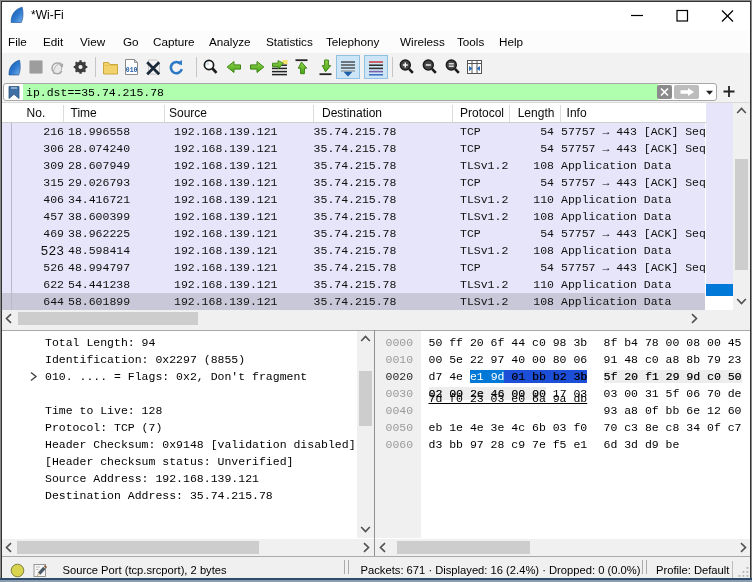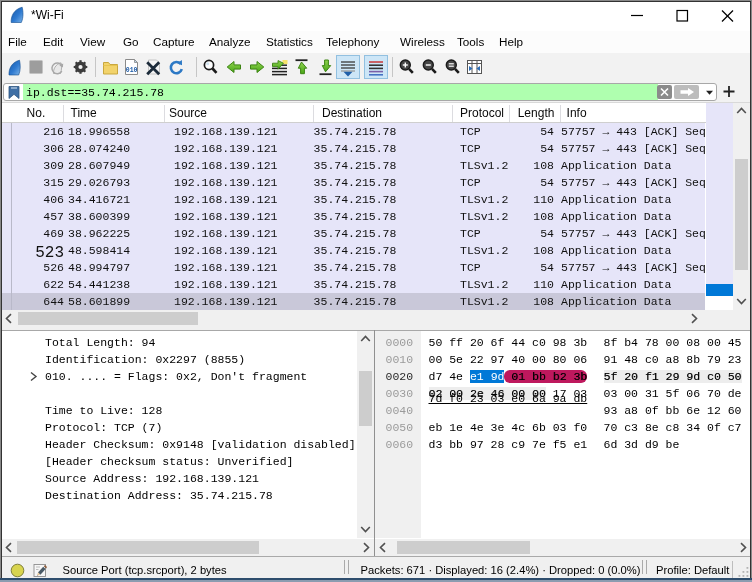--- a/index.html
+++ b/index.html
@@ -262,21 +262,21 @@
 <div class="a mono" style="left:460px;top:210px;font-size:11.5px;color:#101010;">TLSv1.2</div>
 <div class="a mono" style="left:480px;top:210px;width:74px;text-align:right;font-size:11.5px;color:#101010;">108</div>
 <div class="a mono" style="left:561px;top:210px;width:144px;overflow:hidden;white-space:nowrap;font-size:11.5px;color:#101010;">Application Data</div>
 <div class="a mono" style="left:0;top:227px;width:64px;text-align:right;font-size:11.5px;color:#101010;">469</div>
 <div class="a mono" style="left:68px;top:227px;font-size:11.5px;color:#101010;">38.962225</div>
 <div class="a mono" style="left:174px;top:227px;font-size:11.5px;color:#101010;">192.168.139.121</div>
 <div class="a mono" style="left:313.6px;top:227px;font-size:11.5px;color:#101010;">35.74.215.78</div>
 <div class="a mono" style="left:460px;top:227px;font-size:11.5px;color:#101010;">TCP</div>
 <div class="a mono" style="left:480px;top:227px;width:74px;text-align:right;font-size:11.5px;color:#101010;">54</div>
 <div class="a mono" style="left:561px;top:227px;width:144px;overflow:hidden;white-space:nowrap;font-size:11.5px;color:#101010;">57757 → 443 [ACK] Seq</div>
-<div class="a mono" style="left:0;top:244px;width:64px;text-align:right;font-size:16px;color:#101010;">523</div>
+<div class="a mono" style="left:0;top:244px;width:64px;text-align:right;font-size:13px;color:#101010;">523</div>
 <div class="a mono" style="left:68px;top:244px;font-size:11.5px;color:#101010;">48.598414</div>
 <div class="a mono" style="left:174px;top:244px;font-size:11.5px;color:#101010;">192.168.139.121</div>
 <div class="a mono" style="left:313.6px;top:244px;font-size:11.5px;color:#101010;">35.74.215.78</div>
 <div class="a mono" style="left:460px;top:244px;font-size:11.5px;color:#101010;">TLSv1.2</div>
 <div class="a mono" style="left:480px;top:244px;width:74px;text-align:right;font-size:11.5px;color:#101010;">108</div>
 <div class="a mono" style="left:561px;top:244px;width:144px;overflow:hidden;white-space:nowrap;font-size:11.5px;color:#101010;">Application Data</div>
 <div class="a mono" style="left:0;top:261px;width:64px;text-align:right;font-size:11.5px;color:#101010;">526</div>
 <div class="a mono" style="left:68px;top:261px;font-size:11.5px;color:#101010;">48.994797</div>
 <div class="a mono" style="left:174px;top:261px;font-size:11.5px;color:#101010;">192.168.139.121</div>
 <div class="a mono" style="left:313.6px;top:261px;font-size:11.5px;color:#101010;">35.74.215.78</div>
@@ -358,21 +358,21 @@
     <path d="M2,1.2 L6.5,5.5 L2,9.8" fill="none" stroke="#505050" stroke-width="1.6"></path>
   </svg>
 <div class="a" style="left:375px;top:331px;width:46px;height:207px;background:#f0f0f0"></div>
 <div class="a mono" style="left:385.5px;top:335.8px;font-size:11.5px;color:#9b9b9b;">0000</div>
 <div class="a mono" style="left:428.5px;top:335.8px;font-size:11.5px;color:#000;white-space:pre;">50 ff 20 6f 44 c0 98 3b</div>
 <div class="a mono" style="left:603.5px;top:335.8px;font-size:11.5px;color:#000;white-space:pre;">8f b4 78 00 08 00 45</div>
 <div class="a mono" style="left:385.5px;top:352.8px;font-size:11.5px;color:#9b9b9b;">0010</div>
 <div class="a mono" style="left:428.5px;top:352.8px;font-size:11.5px;color:#000;white-space:pre;">00 5e 22 97 40 00 80 06</div>
 <div class="a mono" style="left:603.5px;top:352.8px;font-size:11.5px;color:#000;white-space:pre;">91 48 c0 a8 8b 79 23</div>
 <div class="a mono" style="left:385.5px;top:369.8px;font-size:11.5px;color:#2a2a2a;">0020</div>
-<div class="a mono" style="left:428.5px;top:369.8px;font-size:11.5px;color:#000;white-space:pre;">d7 4e <span style="background:#0078d7;color:#fff;">e1 9d</span><span style="background:#be185d;text-shadow:0.4px 0 0 rgba(0,0,0,0.5);border-radius:6px;"> 01 bb b2 3b</span></div>
+<div class="a mono" style="left:428.5px;top:369.8px;font-size:11.5px;color:#000;white-space:pre;">d7 4e <span style="background:#0078d7;color:#fff;">e1 9d</span><span style="background:#1d4ed8;text-shadow:0.4px 0 0 rgba(0,0,0,0.5);"> 01 bb b2 3b</span></div>
 <div class="a mono" style="left:603.5px;top:369.8px;font-size:11.5px;color:#000;white-space:pre;"><span style="background:#ededed;text-shadow:0.4px 0 0 rgba(0,0,0,0.5);">5f 20 f1 29 9d c0 50</span></div>
 <div class="a mono" style="left:385.5px;top:386.8px;font-size:11.5px;color:#9b9b9b;">0030</div>
 <div class="a mono" style="left:428.5px;top:386.8px;font-size:11.5px;color:#000;white-space:pre;"><span style="background:#ededed;text-shadow:0.4px 0 0 rgba(0,0,0,0.5);">02 00 2e 46 00 00</span> 17 03</div>
 <div class="a mono" style="left:603.5px;top:386.8px;font-size:11.5px;color:#000;white-space:pre;">03 00 31 5f 06 70 de</div>
 <div class="a mono" style="left:385.5px;top:403.8px;font-size:11.5px;color:#9b9b9b;">0040</div>
 <div class="a mono" style="left:428.5px;top:392px;font-size:11.5px;color:#000;white-space:pre;text-decoration:underline;">7d f0 23 03 e0 6a 9a db</div>
 <div class="a mono" style="left:603.5px;top:403.8px;font-size:11.5px;color:#000;white-space:pre;">93 a8 0f bb 6e 12 60</div>
 <div class="a mono" style="left:385.5px;top:420.8px;font-size:11.5px;color:#9b9b9b;">0050</div>
 <div class="a mono" style="left:428.5px;top:420.8px;font-size:11.5px;color:#000;white-space:pre;">eb 1e 4e 3e 4c 6b 03 f0</div>
 <div class="a mono" style="left:603.5px;top:420.8px;font-size:11.5px;color:#000;white-space:pre;">70 c3 8e c8 34 0f c7</div>

